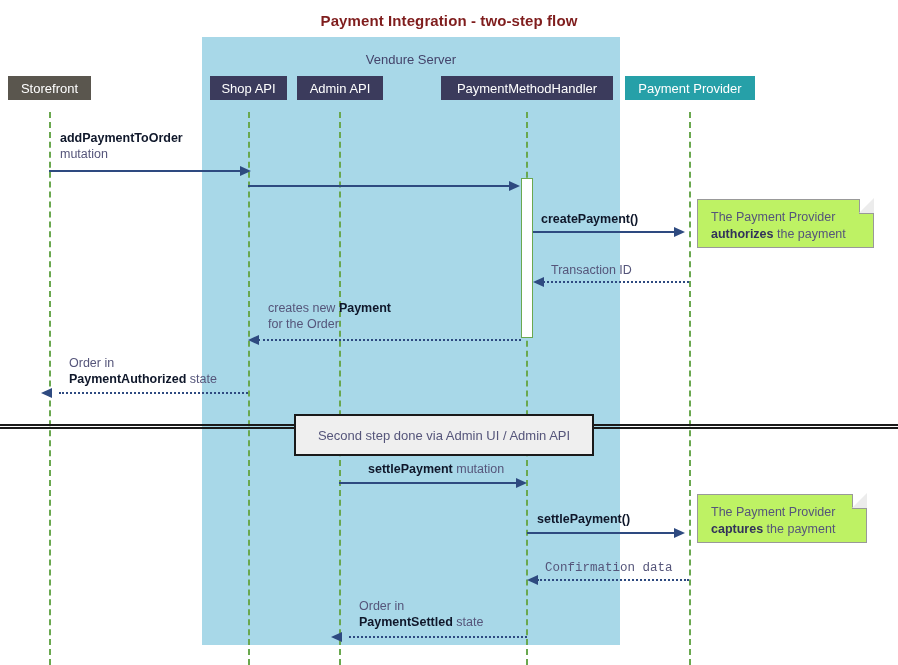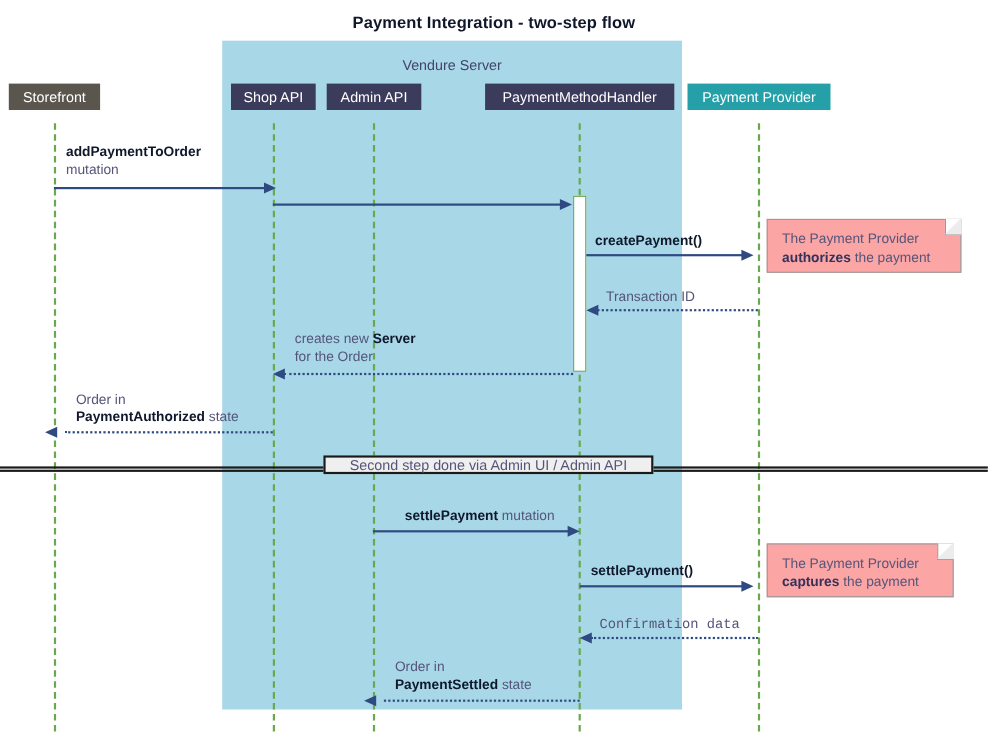--- a/index.html
+++ b/index.html
@@ -23,21 +23,21 @@
   }
   .abs { position: absolute; }
 
   
   .diagram-title {
     left: 0; top: 12px;
     width: 898px;
     text-align: center;
     font-size: 15px;
     font-weight: bold;
-    color: #0f172a;
+    color: #7f1d1d;
     letter-spacing: 0.1px;
   }
 
   
   .group-box {
     left: 202px; top: 37px;
     width: 418px; height: 608px;
     background: #a8d8e8;
   }
   .group-label {
@@ -102,21 +102,21 @@
   .msg-label {
     font-size: 12.5px;
     color: #55557a;
     line-height: 16px;
     white-space: nowrap;
   }
   .msg-label b { color: #0f172a; font-weight: bold; }
 
   
   .note {
-    background: #fca5a5;
+    background: #bef264;
     border: 1px solid #999999;
     box-sizing: border-box;
     font-size: 12.5px;
     color: #55557a;
     line-height: 17px;
     padding: 9px 12px 9px 13px;
     white-space: nowrap;
   }
   .note b { color: #32325a; font-weight: bold; }
   .note-fold {
@@ -209,41 +209,41 @@
   <div class="abs msg-line" style="left:533px; top:231px; width:142px;"></div>
   <div class="abs arrow-right" style="left:674px; top:227px;"></div>
 
   <div class="abs msg-label" style="left:551px; top:262px;">
     <span>Transaction ID</span>
   </div>
   <div class="abs msg-line-dotted" style="left:543px; top:281px; width:146px;"></div>
   <div class="abs arrow-left" style="left:533px; top:277px;"></div>
 
   <div class="abs msg-label" style="left:268px; top:300px;">
-    <span>creates new </span><b>Server</b><br>
+    <span>creates new </span><b>Payment</b><br>
     <span>for the Order</span>
   </div>
   <div class="abs msg-line-dotted" style="left:258px; top:339px; width:263px;"></div>
   <div class="abs arrow-left" style="left:248px; top:335px;"></div>
 
   <div class="abs msg-label" style="left:69px; top:355px;">
     <span>Order in</span><br>
     <b>PaymentAuthorized</b><span> state</span>
   </div>
   <div class="abs msg-line-dotted" style="left:59px; top:392px; width:189px;"></div>
   <div class="abs arrow-left" style="left:41px; top:388px;"></div>
 
   <div class="abs note" style="left:697px; top:199px; width:177px; height:49px;">
     <div class="note-fold"></div>
     <span>The Payment Provider</span><br>
     <b>authorizes</b><span> the payment</span>
   </div>
 
   <div class="abs divider-line" style="top:424px;"></div>
-  <div class="abs divider-box" style="left:294px; top:414px; width:300px; height:17px;">
+  <div class="abs divider-box" style="left:294px; top:414px; width:300px; height:42px;">
     <span>Second step done via Admin UI / Admin API</span>
   </div>
 
   <div class="abs msg-label" style="left:368px; top:461px;">
     <b>settlePayment</b><span> mutation</span>
   </div>
   <div class="abs msg-line" style="left:339px; top:482px; width:178px;"></div>
   <div class="abs arrow-right" style="left:516px; top:478px;"></div>
 
   <div class="abs msg-label" style="left:537px; top:511px;">

